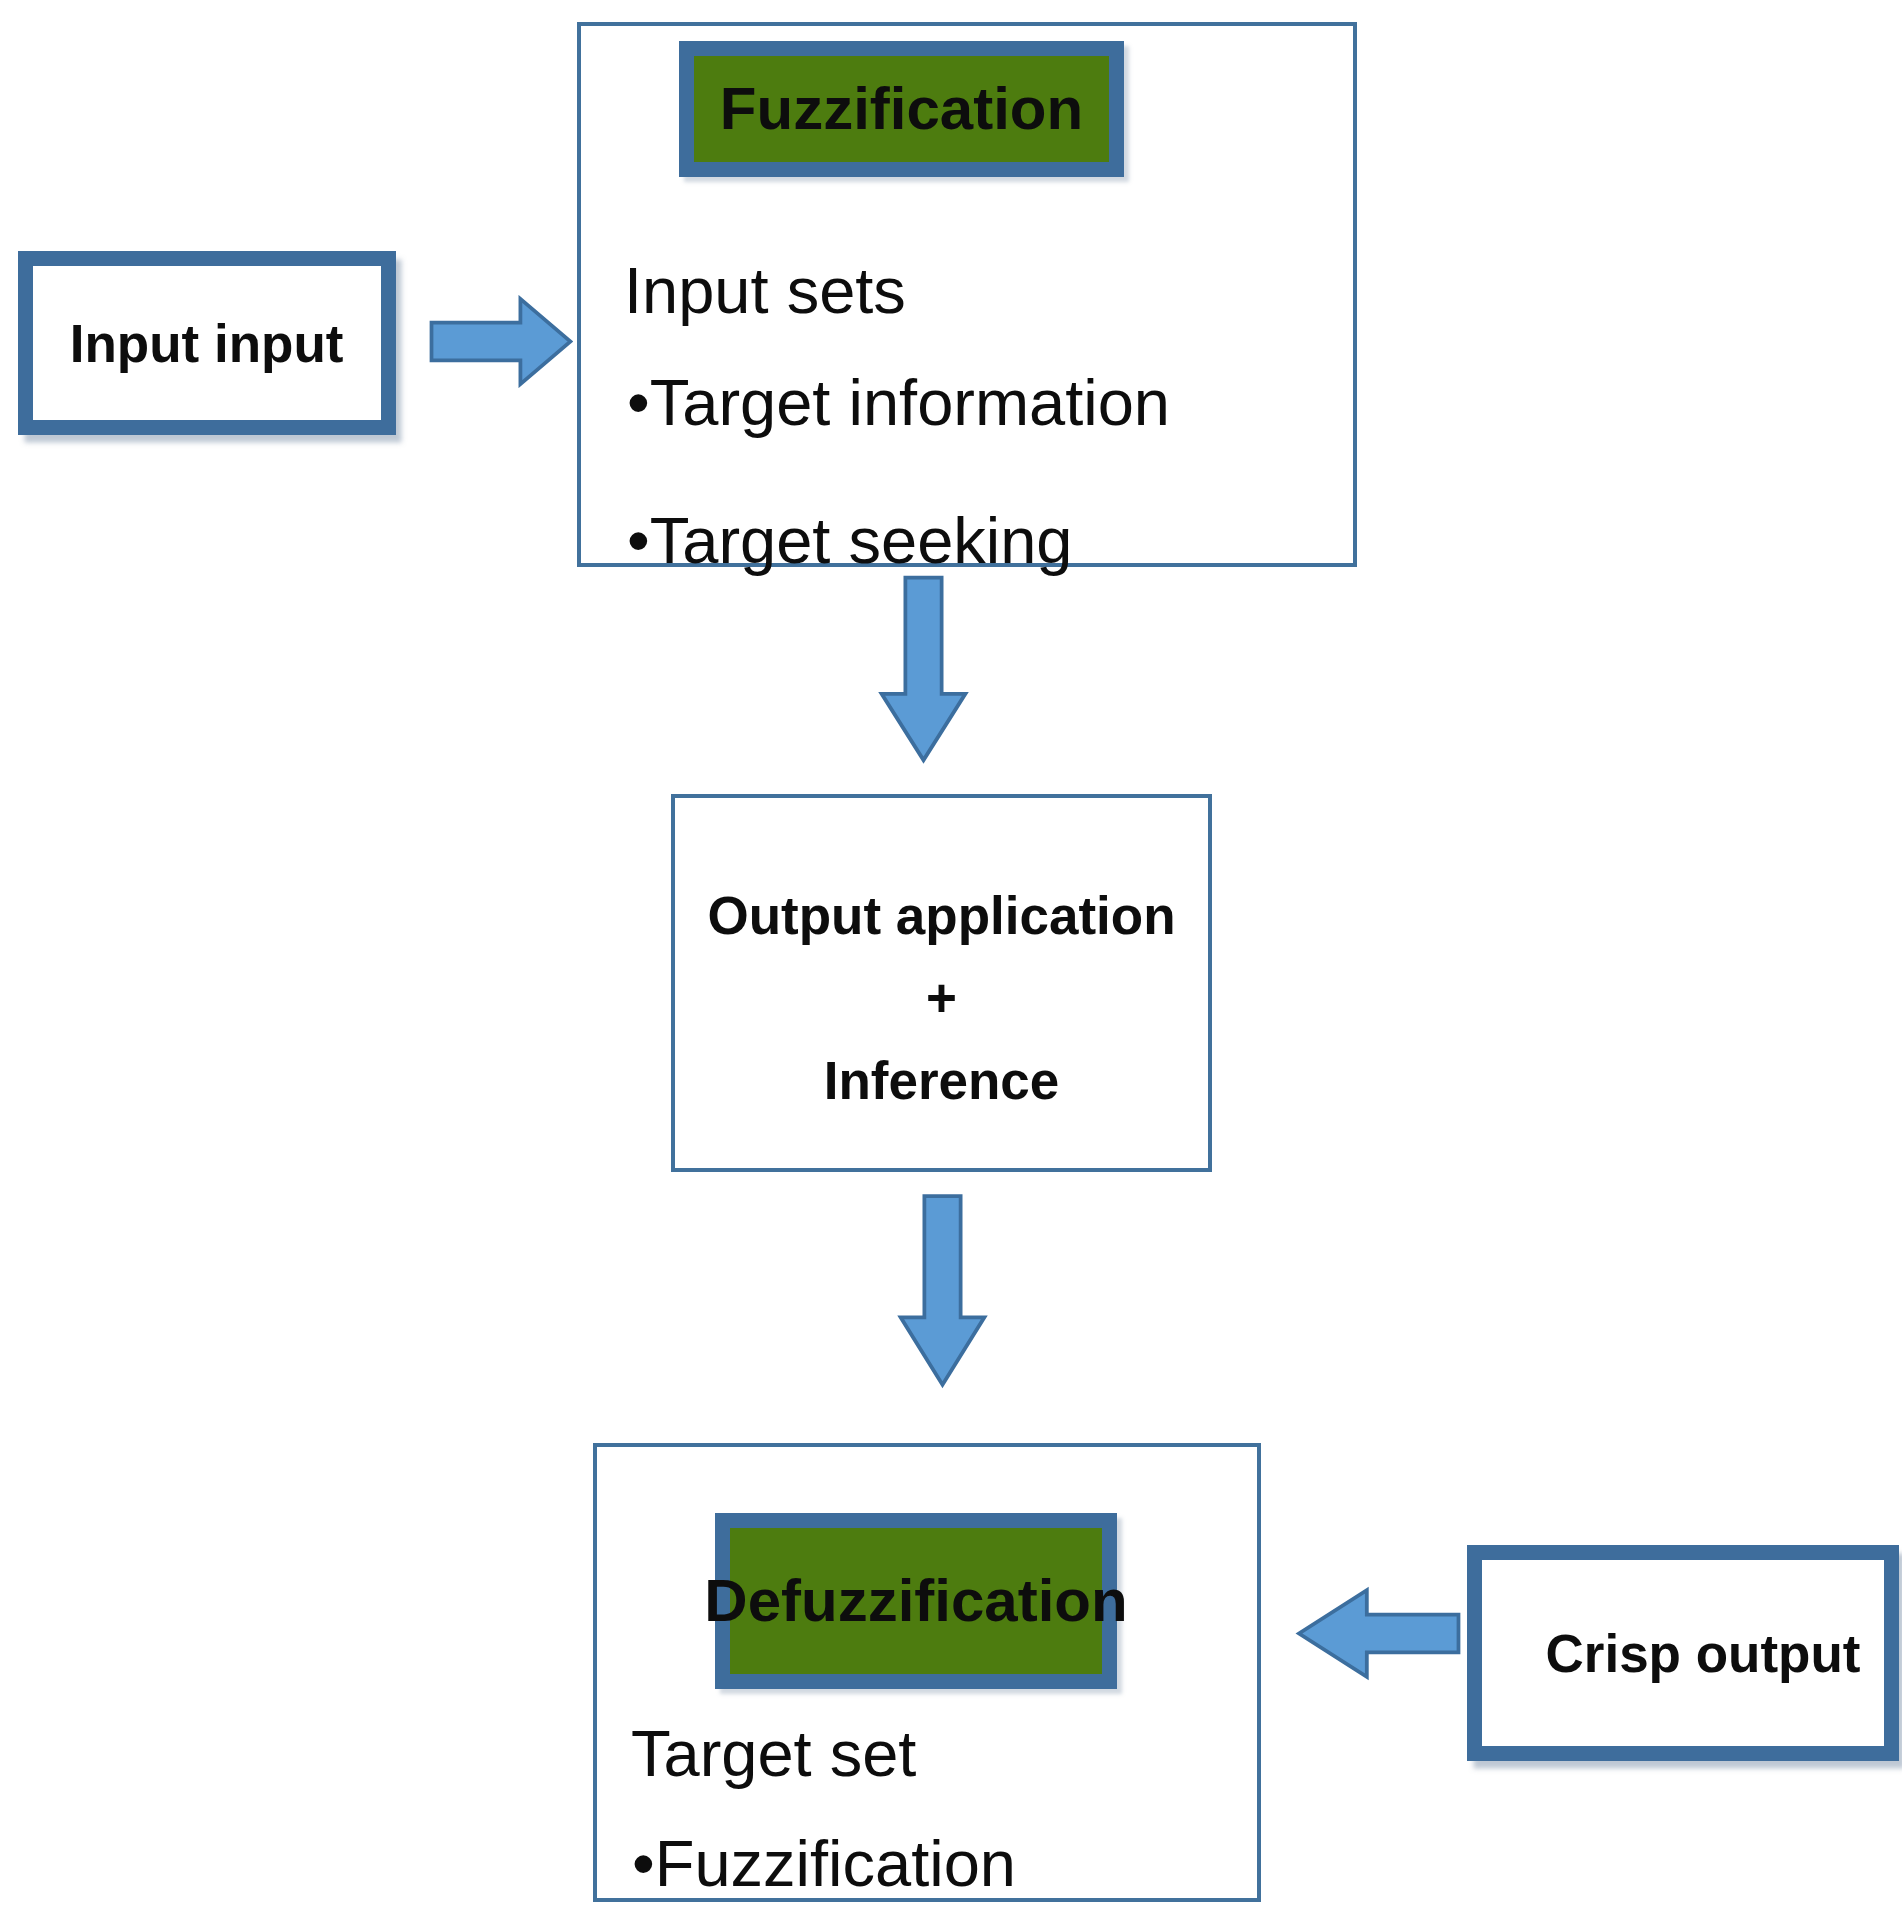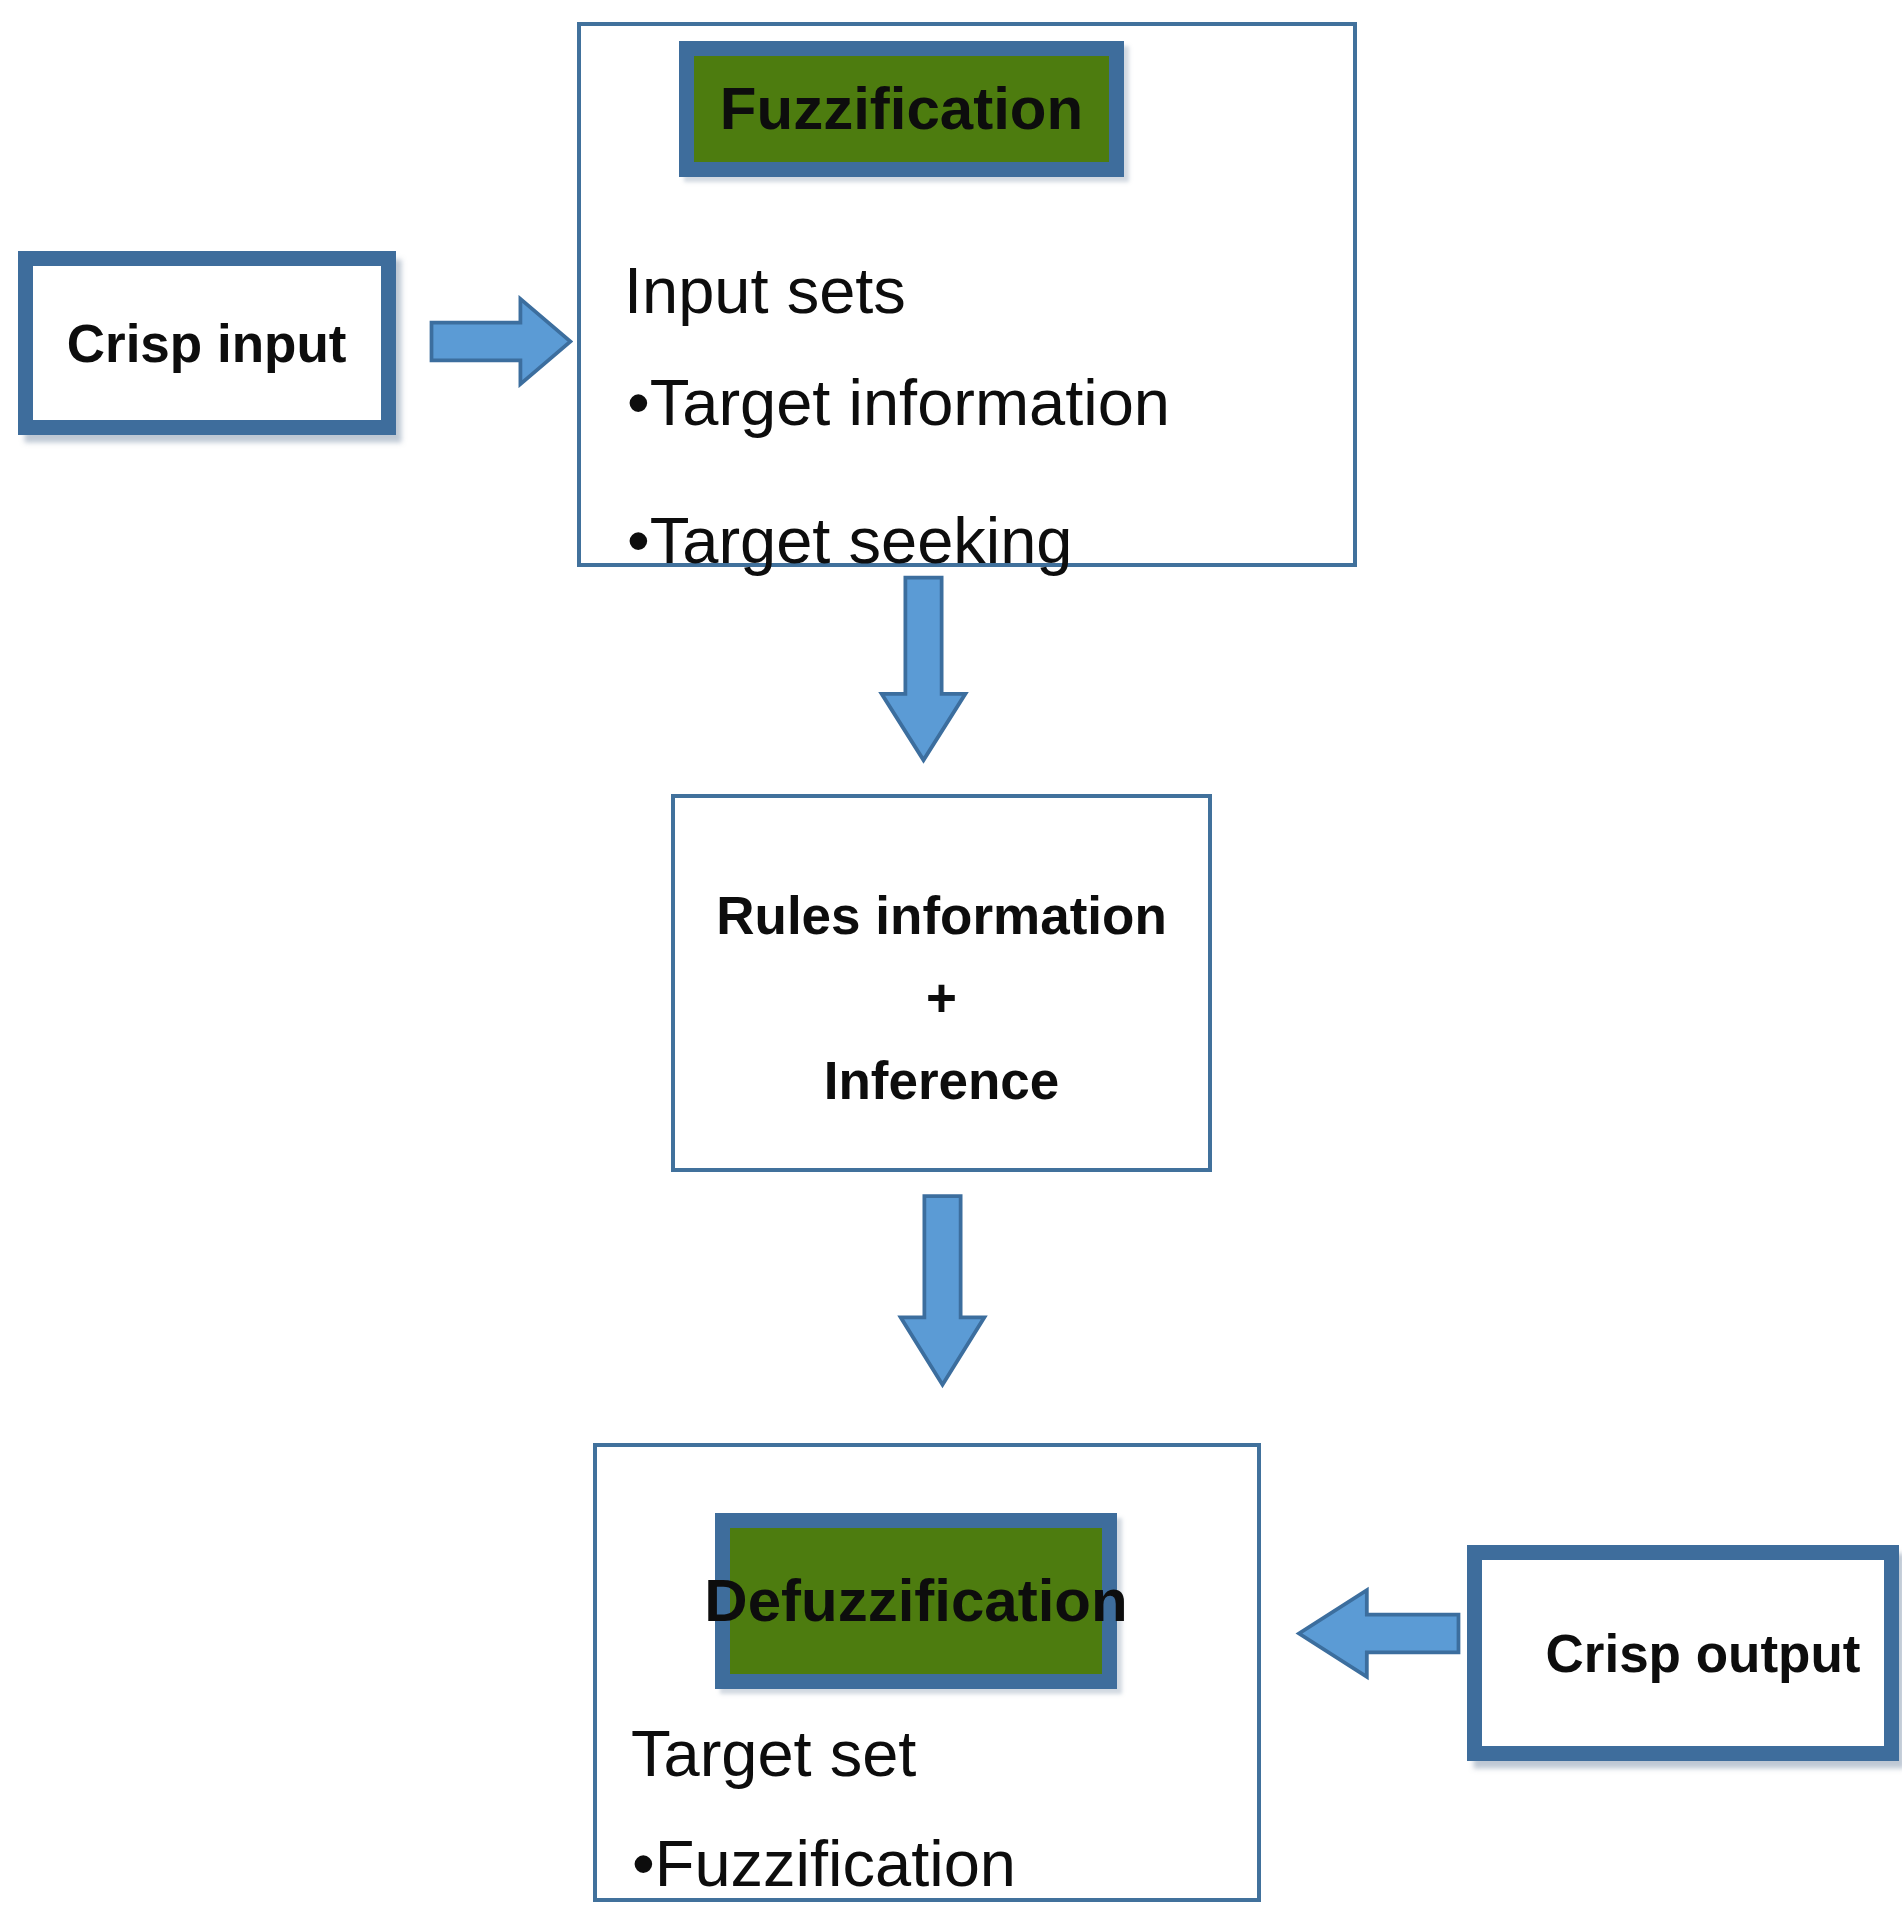--- a/index.html
+++ b/index.html
@@ -58,21 +58,21 @@
     stroke-width:6;
     stroke-linejoin:miter;
   }
 </style>
 </head>
 <body>
 
 <div class="abs" style="left:0;top:0;width:1903px;height:1926px;">
 
   <div class="abs thick-box" style="left:17.6px;top:251px;width:378px;height:184px;">
-    <span class="label-bold">Crisp input</span>
+    <span class="label-bold">Input input</span>
   </div>
 
   <svg class="abs arrow" style="left:429px;top:295px;" width="144" height="93" viewBox="0 0 230 148">
     <polygon points="4,44 146,44 146,6 226,74 146,142 146,104 4,104"></polygon>
   </svg>
 
   <div class="abs thin-box" style="left:577px;top:22px;width:780px;height:545px;"></div>
 
   <div class="abs title-box" style="left:679px;top:41px;width:445px;height:136px;">
     <span class="title-lg">Fuzzification</span>
@@ -86,21 +86,21 @@
   </div>
   <div class="text-row" style="left:627px;top:508px;">
     <span class="bullet">•</span><span>Target seeking</span>
   </div>
 
   <svg class="abs arrow" style="left:876px;top:575px;" width="95" height="189" viewBox="0 0 152 302">
     <polygon points="47,4 105,4 105,190 143,190 76,296 9,190 47,190"></polygon>
   </svg>
 
   <div class="abs thin-box rules-box" style="left:671px;top:794px;width:541px;height:378px;">
-    <div class="rules-line">Rules information</div>
+    <div class="rules-line">Output application</div>
     <div class="rules-line">+</div>
     <div class="rules-line">Inference</div>
   </div>
 
   <svg class="abs arrow" style="left:895px;top:1193px;" width="95" height="196" viewBox="0 0 152 312">
     <polygon points="47,4 105,4 105,198 143,198 76,306 9,198 47,198"></polygon>
   </svg>
 
   <div class="abs thin-box" style="left:593px;top:1443px;width:668px;height:459px;"></div>
 

